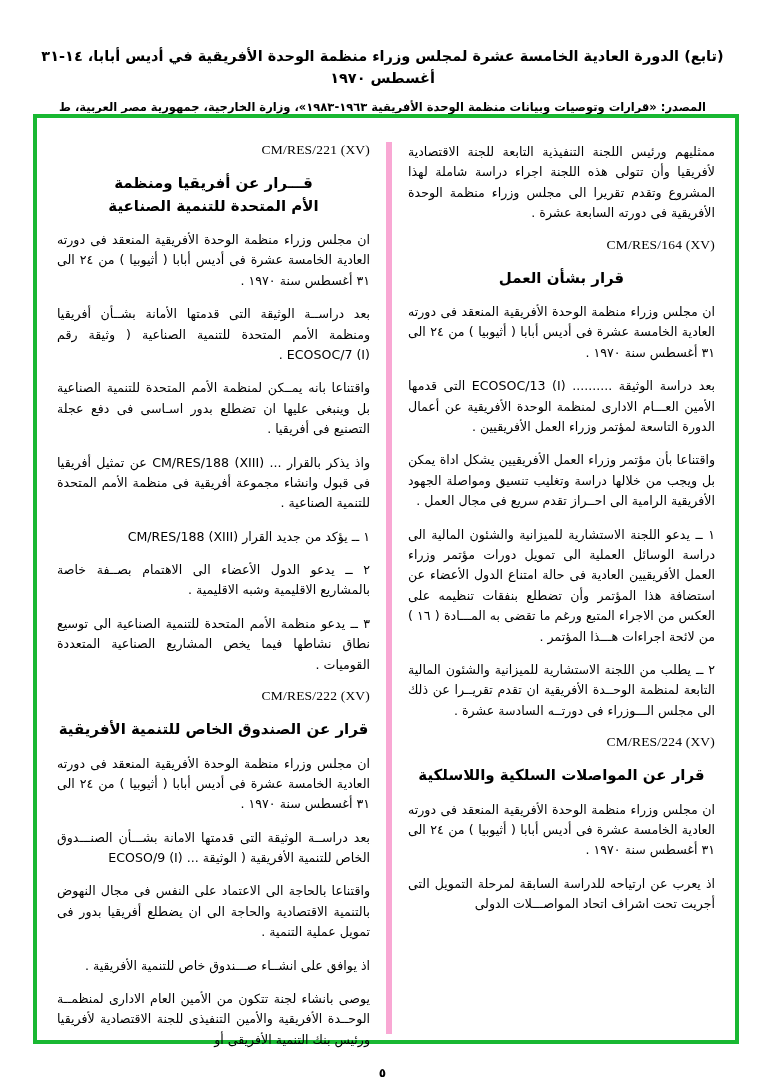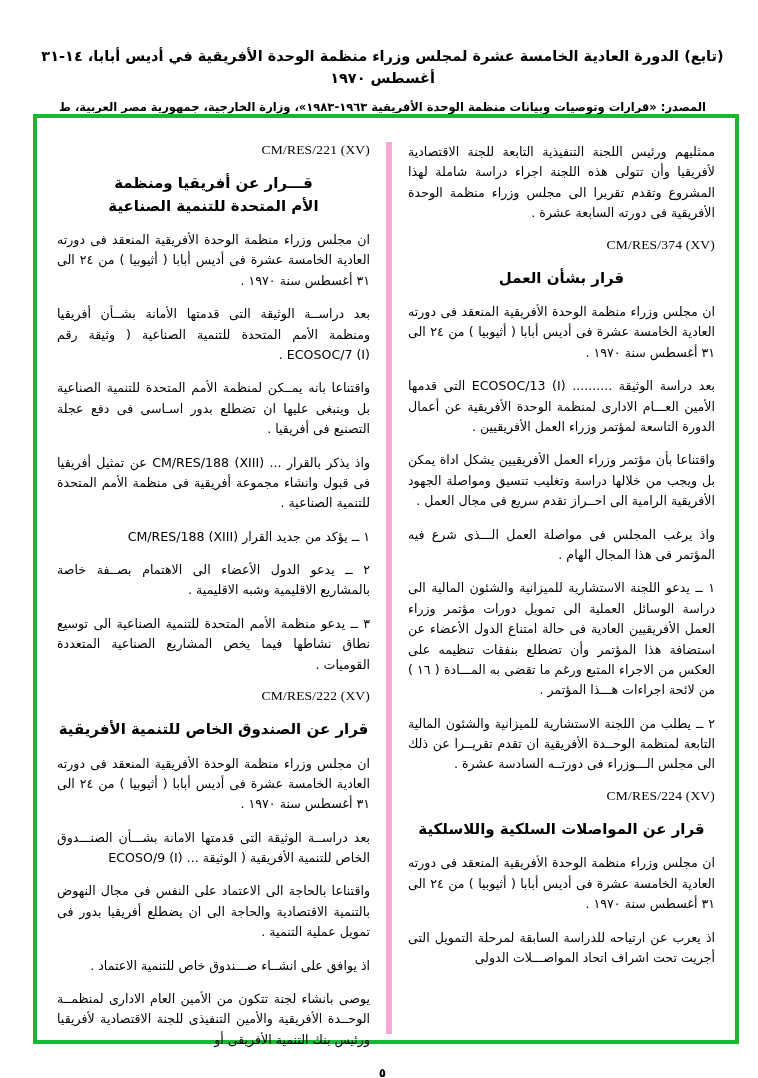--- a/index.html
+++ b/index.html
@@ -124,26 +124,25 @@
     <div class="header-title">(تابع) الدورة العادية الخامسة عشرة لمجلس وزراء منظمة الوحدة الأفريقية في أديس أبابا، ١٤-٣١ أغسطس ١٩٧٠</div>
     <div class="header-source">المصدر: «قرارات وتوصيات وبيانات منظمة الوحدة الأفريقية ١٩٦٣-١٩٨٣»، وزارة الخارجية، جمهورية مصر العربية، ط ١٩٨٥، ص ١٧٦-١٨٨.</div>
   </div>
 
   <div class="frame"></div>
 
   <div class="columns">
 
     <div class="col col-right">
       <p class="para first">ممثليهم ورئيس اللجنة التنفيذية التابعة للجنة الاقتصادية لأفريقيا وأن تتولى هذه اللجنة اجراء دراسة شاملة لهذا المشروع وتقدم تقريرا الى مجلس وزراء منظمة الوحدة الأفريقية فى دورته السابعة عشرة .</p>
-      <p class="code">CM/RES/374 (XV)</p>
+      <p class="code">CM/RES/164 (XV)</p>
       <p class="restitle">قرار بشأن العمل</p>
       <p class="para">ان مجلس وزراء منظمة الوحدة الأفريقية المنعقد فى دورته العادية الخامسة عشرة فى أديس أبابا ( أثيوبيا ) من ٢٤ الى ٣١ أغسطس سنة ١٩٧٠ .</p>
       <p class="para">بعد دراسة الوثيقة .......... (ECOSOC/13 (I التى قدمها الأمين العـــام الادارى لمنظمة الوحدة الأفريقية عن أعمال الدورة التاسعة لمؤتمر وزراء العمل الأفريقيين .</p>
       <p class="para">واقتناعا بأن مؤتمر وزراء العمل الأفريقيين يشكل اداة يمكن بل ويجب من خلالها دراسة وتغليب تنسيق ومواصلة الجهود الأفريقية الرامية الى احــراز تقدم سريع فى مجال العمل .</p>
-      <p class="para">واذ يرغب المجلس فى مواصلة العمل الـــذى شرع فيه المؤتمر فى هذا المجال الهام .</p>
       <p class="para">١ ــ يدعو اللجنة الاستشارية للميزانية والشئون المالية الى دراسة الوسائل العملية الى تمويل دورات مؤتمر وزراء العمل الأفريقيين العادية فى حالة امتناع الدول الأعضاء عن استضافة هذا المؤتمر وأن تضطلع بنفقات تنظيمه على العكس من الاجراء المتبع ورغم ما تقضى به المـــادة ( ١٦ ) من لائحة اجراءات هـــذا المؤتمر .</p>
       <p class="para">٢ ــ يطلب من اللجنة الاستشارية للميزانية والشئون المالية التابعة لمنظمة الوحــدة الأفريقية ان تقدم تقريــرا عن ذلك الى مجلس الـــوزراء فى دورتــه السادسة عشرة .</p>
       <p class="code">CM/RES/224 (XV)</p>
       <p class="restitle">قرار عن المواصلات السلكية واللاسلكية</p>
       <p class="para">ان مجلس وزراء منظمة الوحدة الأفريقية المنعقد فى دورته العادية الخامسة عشرة فى أديس أبابا ( أثيوبيا ) من ٢٤ الى ٣١ أغسطس سنة ١٩٧٠ .</p>
       <p class="para">اذ يعرب عن ارتياحه للدراسة السابقة لمرحلة التمويل التى أجريت تحت اشراف اتحاد المواصـــلات الدولى</p>
     </div>
 
     <div class="col col-left">
       <p class="code code-top">CM/RES/221 (XV)</p>
@@ -154,21 +153,21 @@
       <p class="para">واقتناعا بانه يمــكن لمنظمة الأمم المتحدة للتنمية الصناعية بل وينبغى عليها ان تضطلع بدور اسـاسى فى دفع عجلة التصنيع فى أفريقيا .</p>
       <p class="para">واذ يذكر بالقرار ... CM/RES/188 (XIII) عن تمثيل أفريقيا فى قبول وانشاء مجموعة أفريقية فى منظمة الأمم المتحدة للتنمية الصناعية .</p>
       <p class="para">١ ــ يؤكد من جديد القرار CM/RES/188 (XIII)</p>
       <p class="para">٢ ــ يدعو الدول الأعضاء الى الاهتمام بصــفة خاصة بالمشاريع الاقليمية وشبه الاقليمية .</p>
       <p class="para">٣ ــ يدعو منظمة الأمم المتحدة للتنمية الصناعية الى توسيع نطاق نشاطها فيما يخص المشاريع الصناعية المتعددة القوميات .</p>
       <p class="code">CM/RES/222 (XV)</p>
       <p class="restitle">قرار عن الصندوق الخاص للتنمية الأفريقية</p>
       <p class="para">ان مجلس وزراء منظمة الوحدة الأفريقية المنعقد فى دورته العادية الخامسة عشرة فى أديس أبابا ( أثيوبيا ) من ٢٤ الى ٣١ أغسطس سنة ١٩٧٠ .</p>
       <p class="para">بعد دراســة الوثيقة التى قدمتها الامانة بشـــأن الصنـــدوق الخاص للتنمية الأفريقية ( الوثيقة ... (ECOSO/9 (I</p>
       <p class="para">واقتناعا بالحاجة الى الاعتماد على النفس فى مجال النهوض بالتنمية الاقتصادية والحاجة الى ان يضطلع أفريقيا بدور فى تمويل عملية التنمية .</p>
-      <p class="para">اذ يوافق على انشــاء صـــندوق خاص للتنمية الاعتماد .</p>
+      <p class="para">اذ يوافق على انشــاء صـــندوق خاص للتنمية الأفريقية .</p>
       <p class="para">يوصى بانشاء لجنة تتكون من الأمين العام الادارى لمنظمــة الوحــدة الأفريقية والأمين التنفيذى للجنة الاقتصادية لأفريقيا ورئيس بنك التنمية الأفريقى أو</p>
     </div>
 
   </div>
 
   <div class="page-number">٥</div>
 
 </div>
 
 </body></html>

